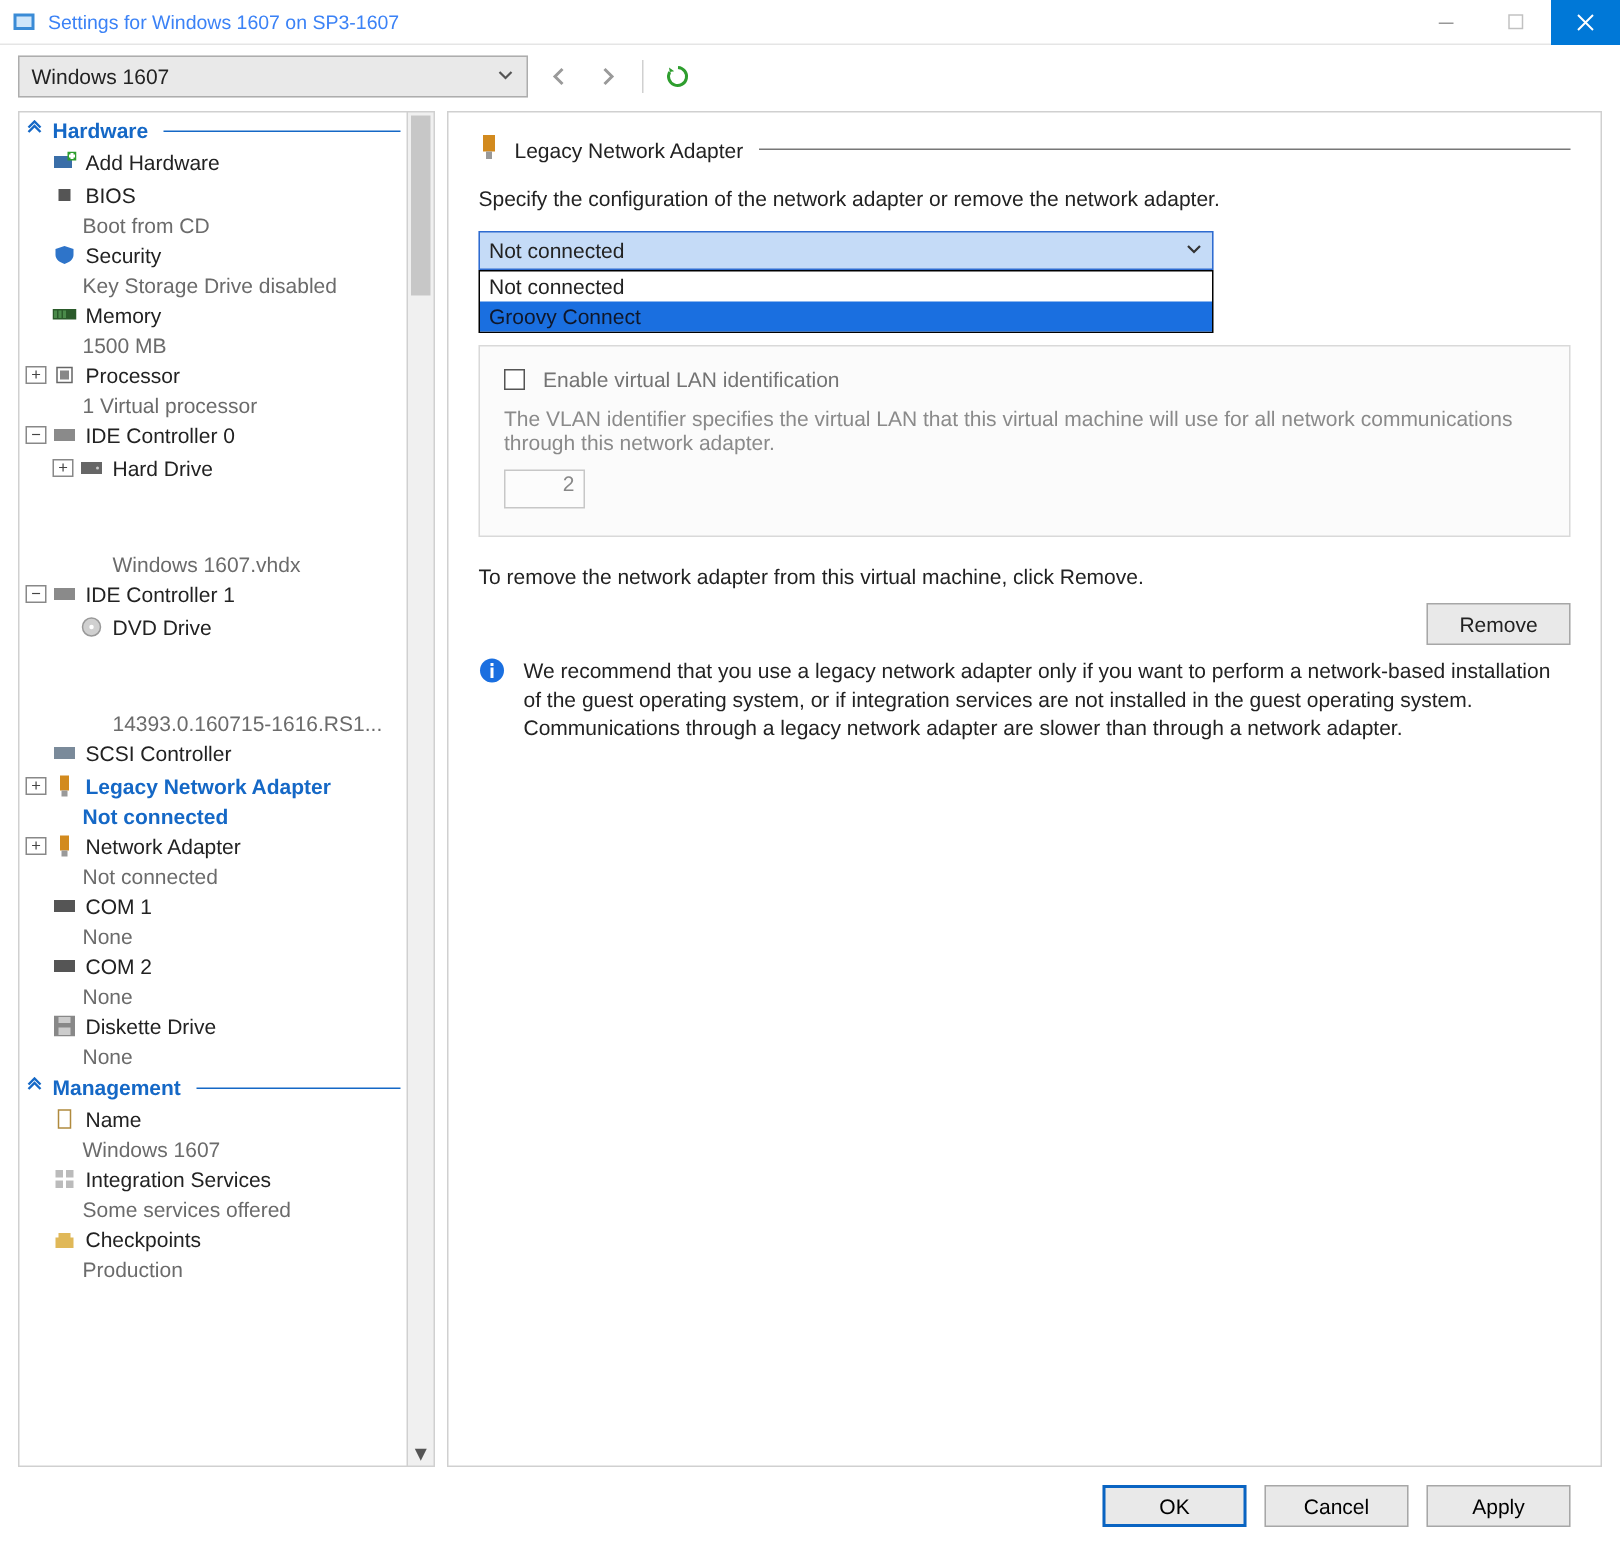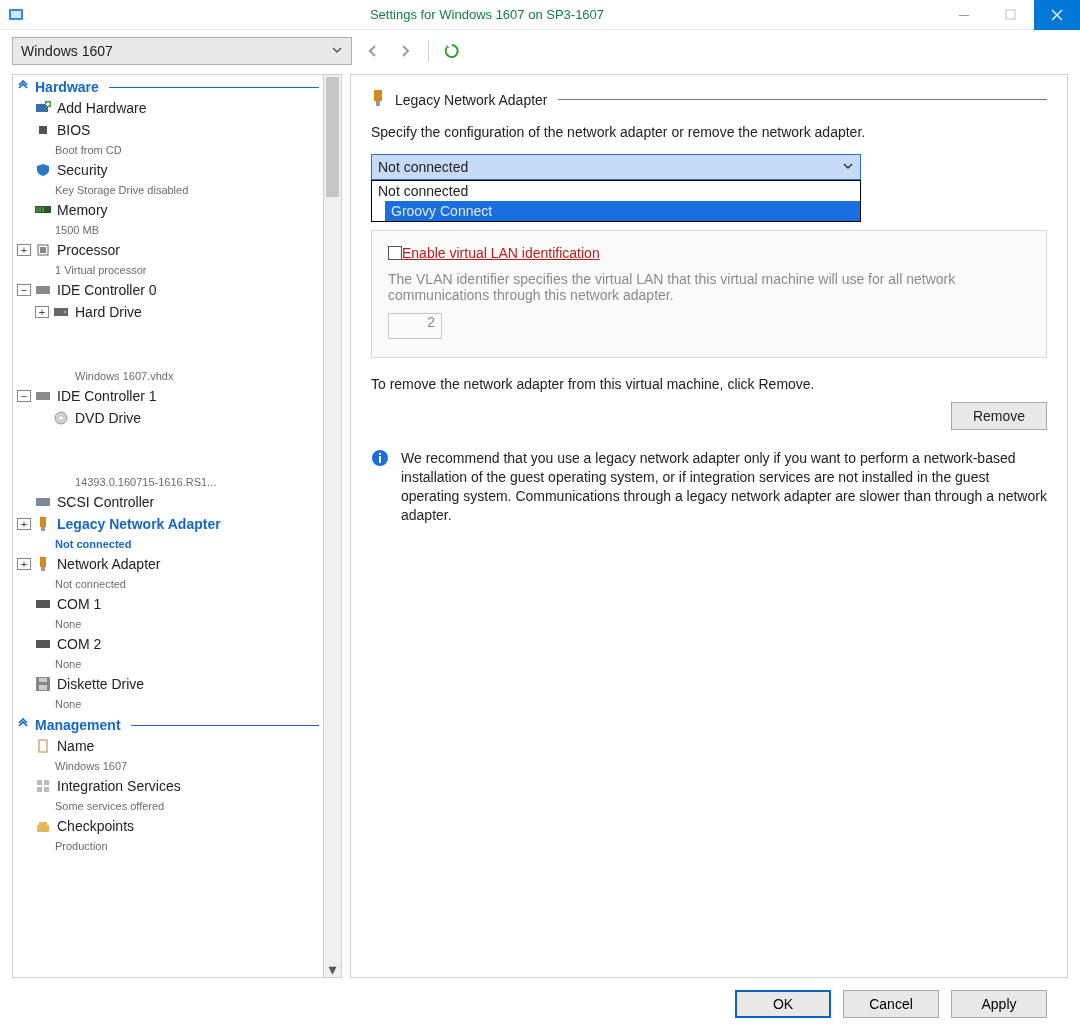--- a/index.html
+++ b/index.html
@@ -1,74 +1,74 @@
 <!DOCTYPE html>
 <html><head>
 <meta charset="utf-8">
 <style>
 * { box-sizing: border-box; margin: 0; padding: 0; font-family: "Segoe UI", Tahoma, sans-serif; }
 body { background: #fff; width: 1080px; height: 1028px; overflow: hidden; position: relative; }
 
 
 .titlebar { height: 30px; background: #fff; display: flex; align-items: center; padding: 0 0 0 8px; border-bottom: 1px solid #e5e5e5; }
 .titlebar-icon { width: 16px; height: 16px; margin-right: 8px; display: inline-flex; }
-.titlebar-text { font-size: 13px; color: #15803d; flex: 1; text-align: center; }
+.titlebar-text { font-size: 13px; color: #3b82f6; flex: 1; }
 .titlebar-controls { display: flex; }
 .titlebar-btn { width: 46px; height: 30px; display: flex; align-items: center; justify-content: center; color: #555; }
 .titlebar-btn.min svg, .titlebar-btn.max svg { opacity: .6; }
 .titlebar-btn.close { background: #0078d7; color: #fff; }
 
 
 .toolbar { height: 38px; display: flex; align-items: center; padding: 4px 12px 0 12px; gap: 10px; }
 .vm-select { width: 340px; height: 28px; border: 1px solid #adadad; background: #e9e9e9; display: flex; align-items: center; padding: 0 8px; font-size: 14px; color: #222; justify-content: space-between; }
 .nav-btn { width: 22px; height: 22px; display: flex; align-items: center; justify-content: center; color: #9a9a9a; }
 .nav-sep { width: 1px; height: 22px; background: #d0d0d0; margin: 0 2px; }
 .refresh-btn { width: 22px; height: 22px; display:flex; align-items:center; justify-content:center; }
 
 
 .body { display: flex; height: calc(100% - 30px - 38px - 50px); padding: 6px 12px 0 12px; gap: 8px; }
 
 
 .sidebar-wrap { display:flex; }
-.sidebar { width: 312px; border: 1px solid #d0d0d0; background: #fff; overflow: hidden; font-size: 14px; color: #222; position: relative; }
+.sidebar { width: 260px; border: 1px solid #d0d0d0; background: #fff; overflow: hidden; font-size: 14px; color: #222; position: relative; }
 .section-hdr { display: flex; align-items: center; gap: 6px; padding: 4px 4px 2px 4px; color: #1568c6; font-weight: 600; }
 .section-hdr .rule { flex:1; height:1px; background:#1568c6; margin-left:4px; }
 .tree-row { display:flex; align-items:center; padding: 2px 0 2px 4px; min-height: 22px; }
 .tree-row .exp { width:14px; text-align:center; color:#444; font-size:11px; border:1px solid #888; height:12px; line-height:10px; margin-right:2px; background:#fff;}
 .tree-row .exp.blank { border:none; }
 .tree-row .ico { width:20px; height:18px; display:flex; align-items:center; justify-content:center; margin-right:4px;}
 .tree-row .lbl { white-space:nowrap; }
-.tree-sub { color:#6b6b6b; font-size:11px; padding-left: 42px; line-height:18px; }
+.tree-sub { color:#6b6b6b; font-size:14px; padding-left: 42px; line-height:18px; }
 .tree-row.l2 { padding-left: 22px; }
 .tree-sub.l2 { padding-left: 62px; margin-top: 44px; }
 .tree-row.selected .lbl { color:#1568c6; font-weight:700; }
 .tree-sub.selected { color:#1568c6; font-weight:700; }
 .vscroll { width:18px; background:#f0f0f0; border:1px solid #d0d0d0; border-left:none; position:relative; }
 .vscroll .thumb { position:absolute; left:2px; right:2px; top:2px; height:120px; background:#c7c7c7; }
 .vscroll .up, .vscroll .down { position:absolute; left:0; right:0; height:16px; display:flex; align-items:center; justify-content:center; color:#555;}
 .vscroll .up{top:0;} .vscroll .down{bottom:0;}
 
 
 .content { flex:1; border:1px solid #d0d0d0; background:#fff; padding: 14px 20px; font-size:14px; color:#222; position:relative; }
 .content-hdr { display:flex; align-items:center; gap:10px; margin-bottom:14px; }
 .content-hdr .rule { flex:1; height:1px; background:#777; }
 .content-desc { margin-bottom:14px; }
 .field-label { margin-bottom:4px; }
 .combo { width:490px; height:26px; border:1px solid #2e6bd0; background:#c5dbf7; display:flex; align-items:center; padding:0 6px; justify-content:space-between; position:relative; }
 .dropdown { position:absolute; top:25px; left:-1px; width:490px; border:1px solid #000; background:#fff; z-index:10; }
 .dd-item { padding:2px 6px; }
-.dd-item.hl { background:#1a6fe0; color:#e5e5e5;margin-left:13px; }
+.dd-item.hl { background:#1a6fe0; color:#0f172a; }
 .vlan-group { margin-top:50px; border:1px solid #d9d9d9; padding:14px 16px 18px 16px; color:#8a8a8a; background:#fbfbfb;}
-.chkline { display:flex; align-items:center; gap:0; color:#b91c1c; margin-bottom:10px;text-decoration:underline;}
+.chkline { display:flex; align-items:center; gap:12px; color:#737373; margin-bottom:10px;}
 .chkbox { width:14px; height:14px; border:1px solid #555; background:#fff; }
 .vlan-input { width:54px; height:26px; border:1px solid #c7c7c7; background:#fcfcfc; text-align:right; padding-right:6px; color:#888; margin-top:10px;}
 .remove-row { margin-top:18px; }
 .remove-btn-row { display:flex; justify-content:flex-end; margin-top:10px; }
 .btn { min-width:96px; height:28px; border:1px solid #a7a7a7; background:#e9e9e9; font-size:14px; display:flex; align-items:center; justify-content:center; padding: 0 14px;}
-.info-row { display:flex; gap:12px; margin-top:19px; }
+.info-row { display:flex; gap:12px; margin-top:8px; }
 .info-ico { width:18px; height:18px; flex-shrink:0; }
 .info-text { line-height:1.35; }
 
 
 .footer { position:absolute; bottom:10px; right:33px; display:flex; gap:12px; }
 .btn.primary { border:2px solid #0a64c2; }
 </style>
 </head>
 <body>
 

